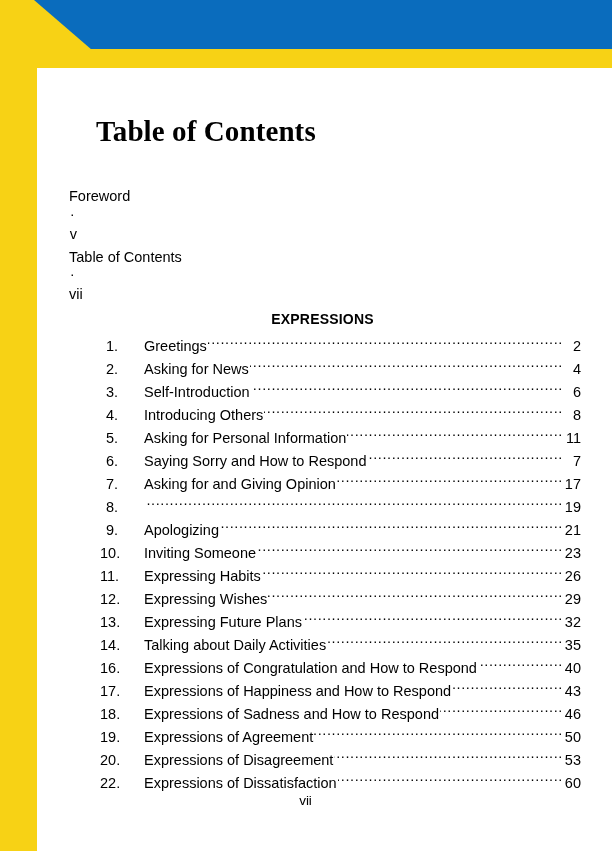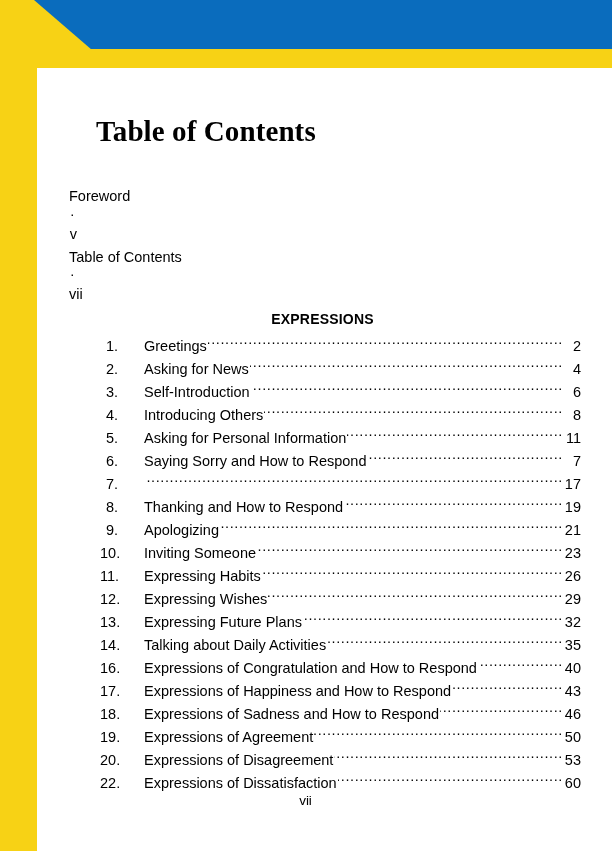--- a/index.html
+++ b/index.html
@@ -227,26 +227,26 @@
         <span class="pageno">11</span>
       </div>
       <div class="row entry">
         <span class="num">6.</span>
         <span class="label">Saying Sorry and  How to Respond </span>
         <span class="leader"></span>
         <span class="pageno">7</span>
       </div>
       <div class="row entry">
         <span class="num">7.</span>
+        <span class="label"> Asking for and Giving Opinion </span>
         <span class="leader"></span>
         <span class="pageno">17</span>
       </div>
       <div class="row entry">
         <span class="num">8.</span>
-        <span class="label">Thanking and How to Respond </span>
         <span class="leader"></span>
         <span class="pageno">19</span>
       </div>
       <div class="row entry">
         <span class="num">9.</span>
         <span class="label">Apologizing </span>
         <span class="leader"></span>
         <span class="pageno">21</span>
       </div>
       <div class="row entry">

